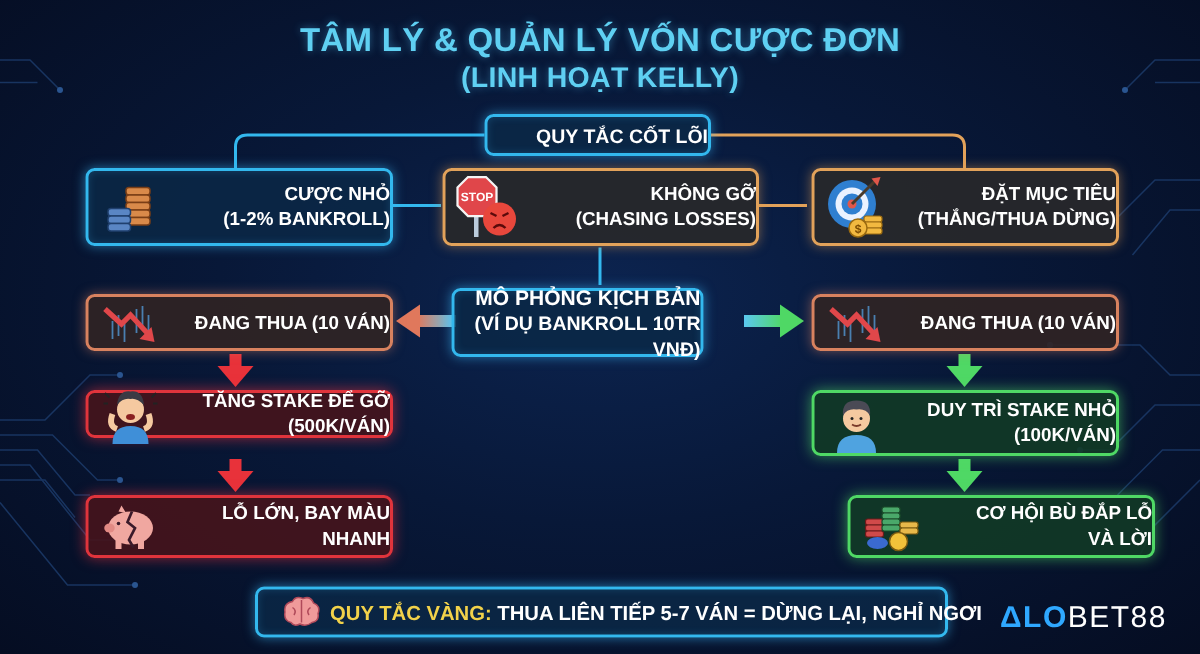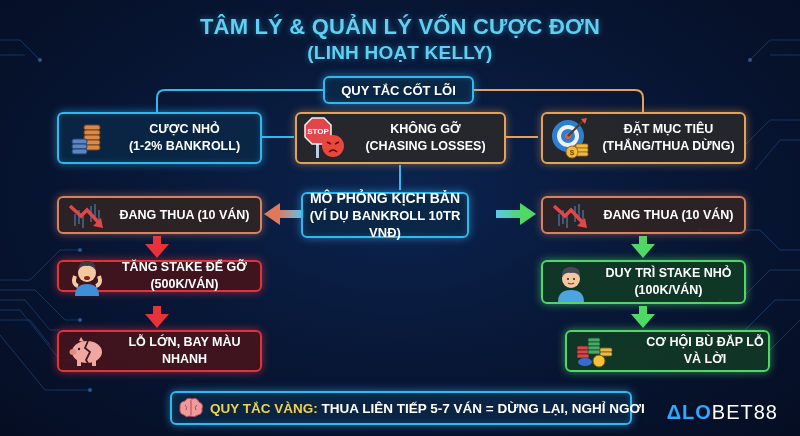--- a/index.html
+++ b/index.html
@@ -5,21 +5,21 @@
   * { box-sizing: border-box; margin: 0; padding: 0; }
   body { width: 800px; height: 436px; overflow: hidden; background: #061129; font-family: "Liberation Sans", "DejaVu Sans", sans-serif; }
   .canvas { position: relative; width: 800px; height: 436px;
     background: radial-gradient(ellipse at 50% 45%, #0c2450 0%, #081838 45%, #050d22 100%); overflow: hidden; }
   .circuit { position: absolute; inset: 0; }
   .title { position: absolute; left: 0; width: 800px; text-align: center; color: #5fd0f2; font-weight: bold;
     text-shadow: 0 0 6px rgba(80,200,255,0.45); letter-spacing: 0.2px; }
   .t1 { top: 14px; font-size: 22px; }
   .t2 { top: 42px; font-size: 19px; }
   .box { position: absolute; border-radius: 6px; display: flex; align-items: center; color: #fff; font-weight: bold; text-align: center; }
-  .box .txt { flex: 1; font-size: 12.5px; line-height: 17px; }
+  .box .txt { flex: 1; font-size: 12.5px; line-height: 17px; text-align: right; }
   .box .ico { width: 44px; height: 44px; display: flex; align-items: center; justify-content: center; flex-shrink: 0; margin-left: 6px; }
   .blue { border: 2px solid #33b8ee; background: rgba(10,40,70,0.85); box-shadow: 0 0 8px rgba(60,190,255,0.55), inset 0 0 6px rgba(60,190,255,0.2); }
   .orange { border: 2px solid #e2a25a; background: rgba(40,40,42,0.92); box-shadow: 0 0 8px rgba(230,160,80,0.5); }
   .salmon { border: 2px solid #d8825f; background: rgba(48,36,36,0.92); box-shadow: 0 0 8px rgba(220,130,95,0.5); }
   .red { border: 2px solid #e0343c; background: rgba(70,20,28,0.9); box-shadow: 0 0 9px rgba(240,50,60,0.6); }
   .green { border: 2px solid #4fd865; background: rgba(18,58,38,0.9); box-shadow: 0 0 9px rgba(80,220,100,0.6); }
   .center-box { justify-content: center; }
   .line { position: absolute; }
   .logo { position: absolute; right: 22px; bottom: 12px; font-size: 20px; font-weight: bold; letter-spacing: 1px; display: flex; align-items: center; }
   .logo .a { color: #2fa8ff; }
@@ -264,21 +264,21 @@
           <rect x="25" y="14" width="12" height="4" rx="1.5"></rect>
             <rect x="25" y="18" width="12" height="4" rx="1.5"></rect>
         </g>
         <ellipse cx="10" cy="28" rx="7" ry="4" fill="#3a6ad0"></ellipse>
         <circle cx="24" cy="27" r="6" fill="#f2c23a" stroke="#7a5a10"></circle>
       </svg>
     </span>
     <span class="txt">CƠ HỘI BÙ ĐẮP LỖ VÀ LỜI</span>
   </div>
 
-  <div class="box blue" style="left:170px;top:391px;width:462px;height:34px;padding-left:2px;">
+  <div class="box blue" style="left:170px;top:391px;width:462px;height:34px;padding-left:12px;">
     <span class="ico" style="width:30px;height:30px;margin-left:2px;">
       <svg width="26" height="22" viewBox="0 0 26 22">
         <path d="M6 18 Q1 17 2 11 Q1 5 7 4 Q9 0 14 2 Q19 0 21 5 Q26 7 24 12 Q25 17 20 18 Q16 21 12 19 Q8 21 6 18 Z" fill="#f09a9a" stroke="#b04a5a" stroke-width="1"></path>
         <path d="M13 3 L13 18 M7 8 Q10 10 8 13 M19 8 Q16 10 18 13" stroke="#b04a5a" stroke-width="1" fill="none"></path>
       </svg>
     </span>
     <span style="font-size:13.5px;margin-left:4px;white-space:nowrap">
       <span style="color:#f2d24a">QUY TẮC VÀNG:</span>
       <span>THUA LIÊN TIẾP 5-7 VÁN = DỪNG LẠI, NGHỈ NGƠI</span>
     </span>

